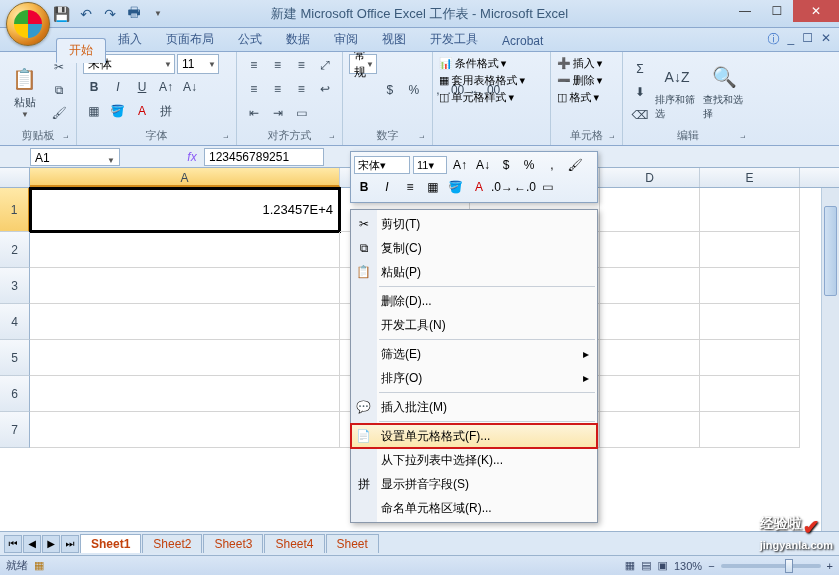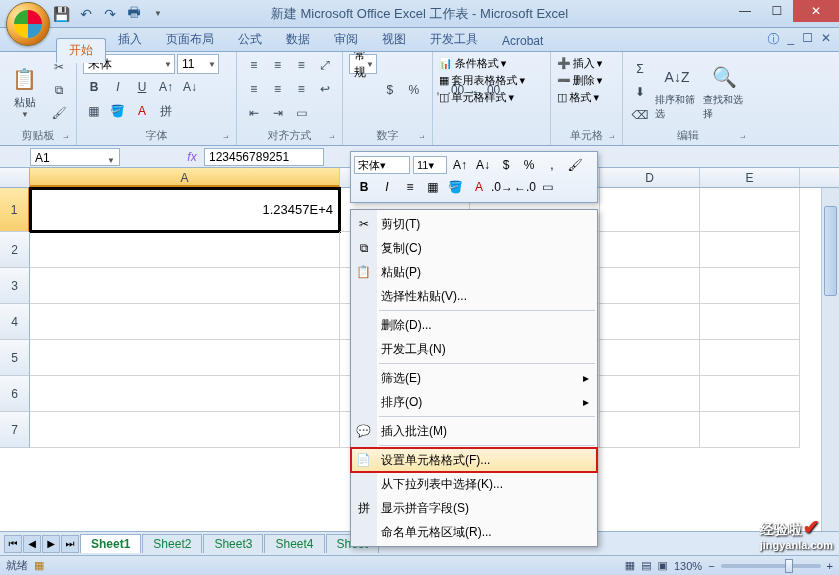--- a/index.html
+++ b/index.html
@@ -57,21 +57,21 @@
 .row-line { display: flex; height: 36px; }
 .row-h { width: 30px; border-right: 1px solid #9ab3ce; border-bottom: 1px solid #c3cfdb; background: linear-gradient(#f5f8fc, #e0e9f3); text-align: center; font-size: 12px; line-height: 36px; color: #3a4a5a; }
 .row-h.sel { background: linear-gradient(#ffe9a8, #f8cf6e); border-right: 2px solid #d18a1a; }
 .cell { border-right: 1px solid #d4d4d4; border-bottom: 1px solid #d4d4d4; font-size: 13px; padding-right: 6px; display: flex; align-items: center; justify-content: flex-end; }
 .cell.selected { outline: 3px solid #000; outline-offset: -2px; background: #fff; }
 
 
 .sheet-bar { height: 24px; background: #dce8f5; display: flex; align-items: center; border-top: 1px solid #9ab3ce; padding-left: 4px; }
 .sheet-nav { display: flex; gap: 1px; }
 .sheet-nav-btn { width: 18px; height: 18px; background: #cadcef; border: 1px solid #9ab3ce; font-size: 10px; display: flex; align-items: center; justify-content: center; cursor: pointer; }
-.sheet-tab { padding: 2px 10px; font-size: 12px; background: #dbe7f3; border: 1px solid #9ab3ce; border-bottom: none; margin-left: 1px; cursor: pointer; color: #15803d; }
+.sheet-tab { padding: 2px 10px; font-size: 12px; background: #dbe7f3; border: 1px solid #9ab3ce; border-bottom: none; margin-left: 1px; cursor: pointer; color: #c2410c; }
 .sheet-tab.active { background: #fff; font-weight: bold; }
 
 
 .status-bar { height: 20px; background: linear-gradient(#d9e6f5, #c9daf0); display: flex; align-items: center; font-size: 11px; color: #3a4a6a; padding: 0 6px; border-top: 1px solid #9ab3ce; }
 .status-right { margin-left: auto; display: flex; align-items: center; gap: 6px; }
 .zoom-slider { width: 100px; height: 4px; background: #a8bed8; position: relative; border-radius: 2px; }
 .zoom-thumb { width: 8px; height: 14px; background: linear-gradient(#f5f8fc,#cadcef); border: 1px solid #7a94b8; position: absolute; top: -5px; left: 64px; }
 
 
 .mini-toolbar { position: absolute; left: 350px; top: 151px; width: 248px; background: linear-gradient(#f5f8fc, #e5eef8); border: 1px solid #8aa3c1; box-shadow: 2px 2px 5px rgba(0,0,0,0.25); padding: 3px; font-size: 12px; z-index: 20; }
@@ -85,21 +85,21 @@
 .menu-item.highlighted { background: linear-gradient(#fdf4dc, #fbe6ab); outline: 2px solid #d01818; outline-offset: -1px; }
 .menu-icon { position: absolute; left: 4px; width: 18px; height: 18px; display: flex; align-items: center; justify-content: center; font-size: 12px; }
 .menu-sep { height: 1px; background: #c8cfd8; margin: 2px 2px 2px 28px; }
 
 
 .vscroll { position: absolute; right: 0; top: 20px; bottom: 0; width: 18px; background: #dde7f2; border-left: 1px solid #b8ccdf; }
 .vscroll-thumb { position: absolute; top: 18px; left: 2px; right: 2px; height: 90px; background: linear-gradient(to right,#cfe0f2,#b4cde8); border: 1px solid #8ba8ce; border-radius: 2px; }
 
 
 .watermark { position: absolute; right: 6px; bottom: 24px; font-size: 14px; color: #fff; font-weight: bold; text-shadow: 1px 1px 2px #000; z-index: 30; font-family: Arial; }
-.watermark .jy { display: flex; align-items: flex-end; gap: 1px; }
+.watermark .jy { display: flex; align-items: flex-start; gap: 1px; }
 .watermark .check { color: #e03020; font-size: 20px; }
 
 .arrow-down { font-size: 8px; color: #555; }
 </style>
 </head>
 <body>
 
 <div class="titlebar">
   <div class="office-btn">
       <div class="office-inner"></div>
@@ -417,23 +417,20 @@
       <span>剪切(T)</span>
     </div>
   <div class="menu-item">
       <span class="menu-icon">⧉</span>
       <span>复制(C)</span>
     </div>
   <div class="menu-item">
       <span class="menu-icon">📋</span>
       <span>粘贴(P)</span>
     </div>
-  <div class="menu-item">
-      <span>选择性粘贴(V)...</span>
-    </div>
   <div class="menu-sep"></div>
   <div class="menu-item">
       <span>删除(D)...</span>
     </div>
   <div class="menu-item">
       <span>开发工具(N)</span>
     </div>
   <div class="menu-sep"></div>
   <div class="menu-item">
       <span>筛选(E)</span>

